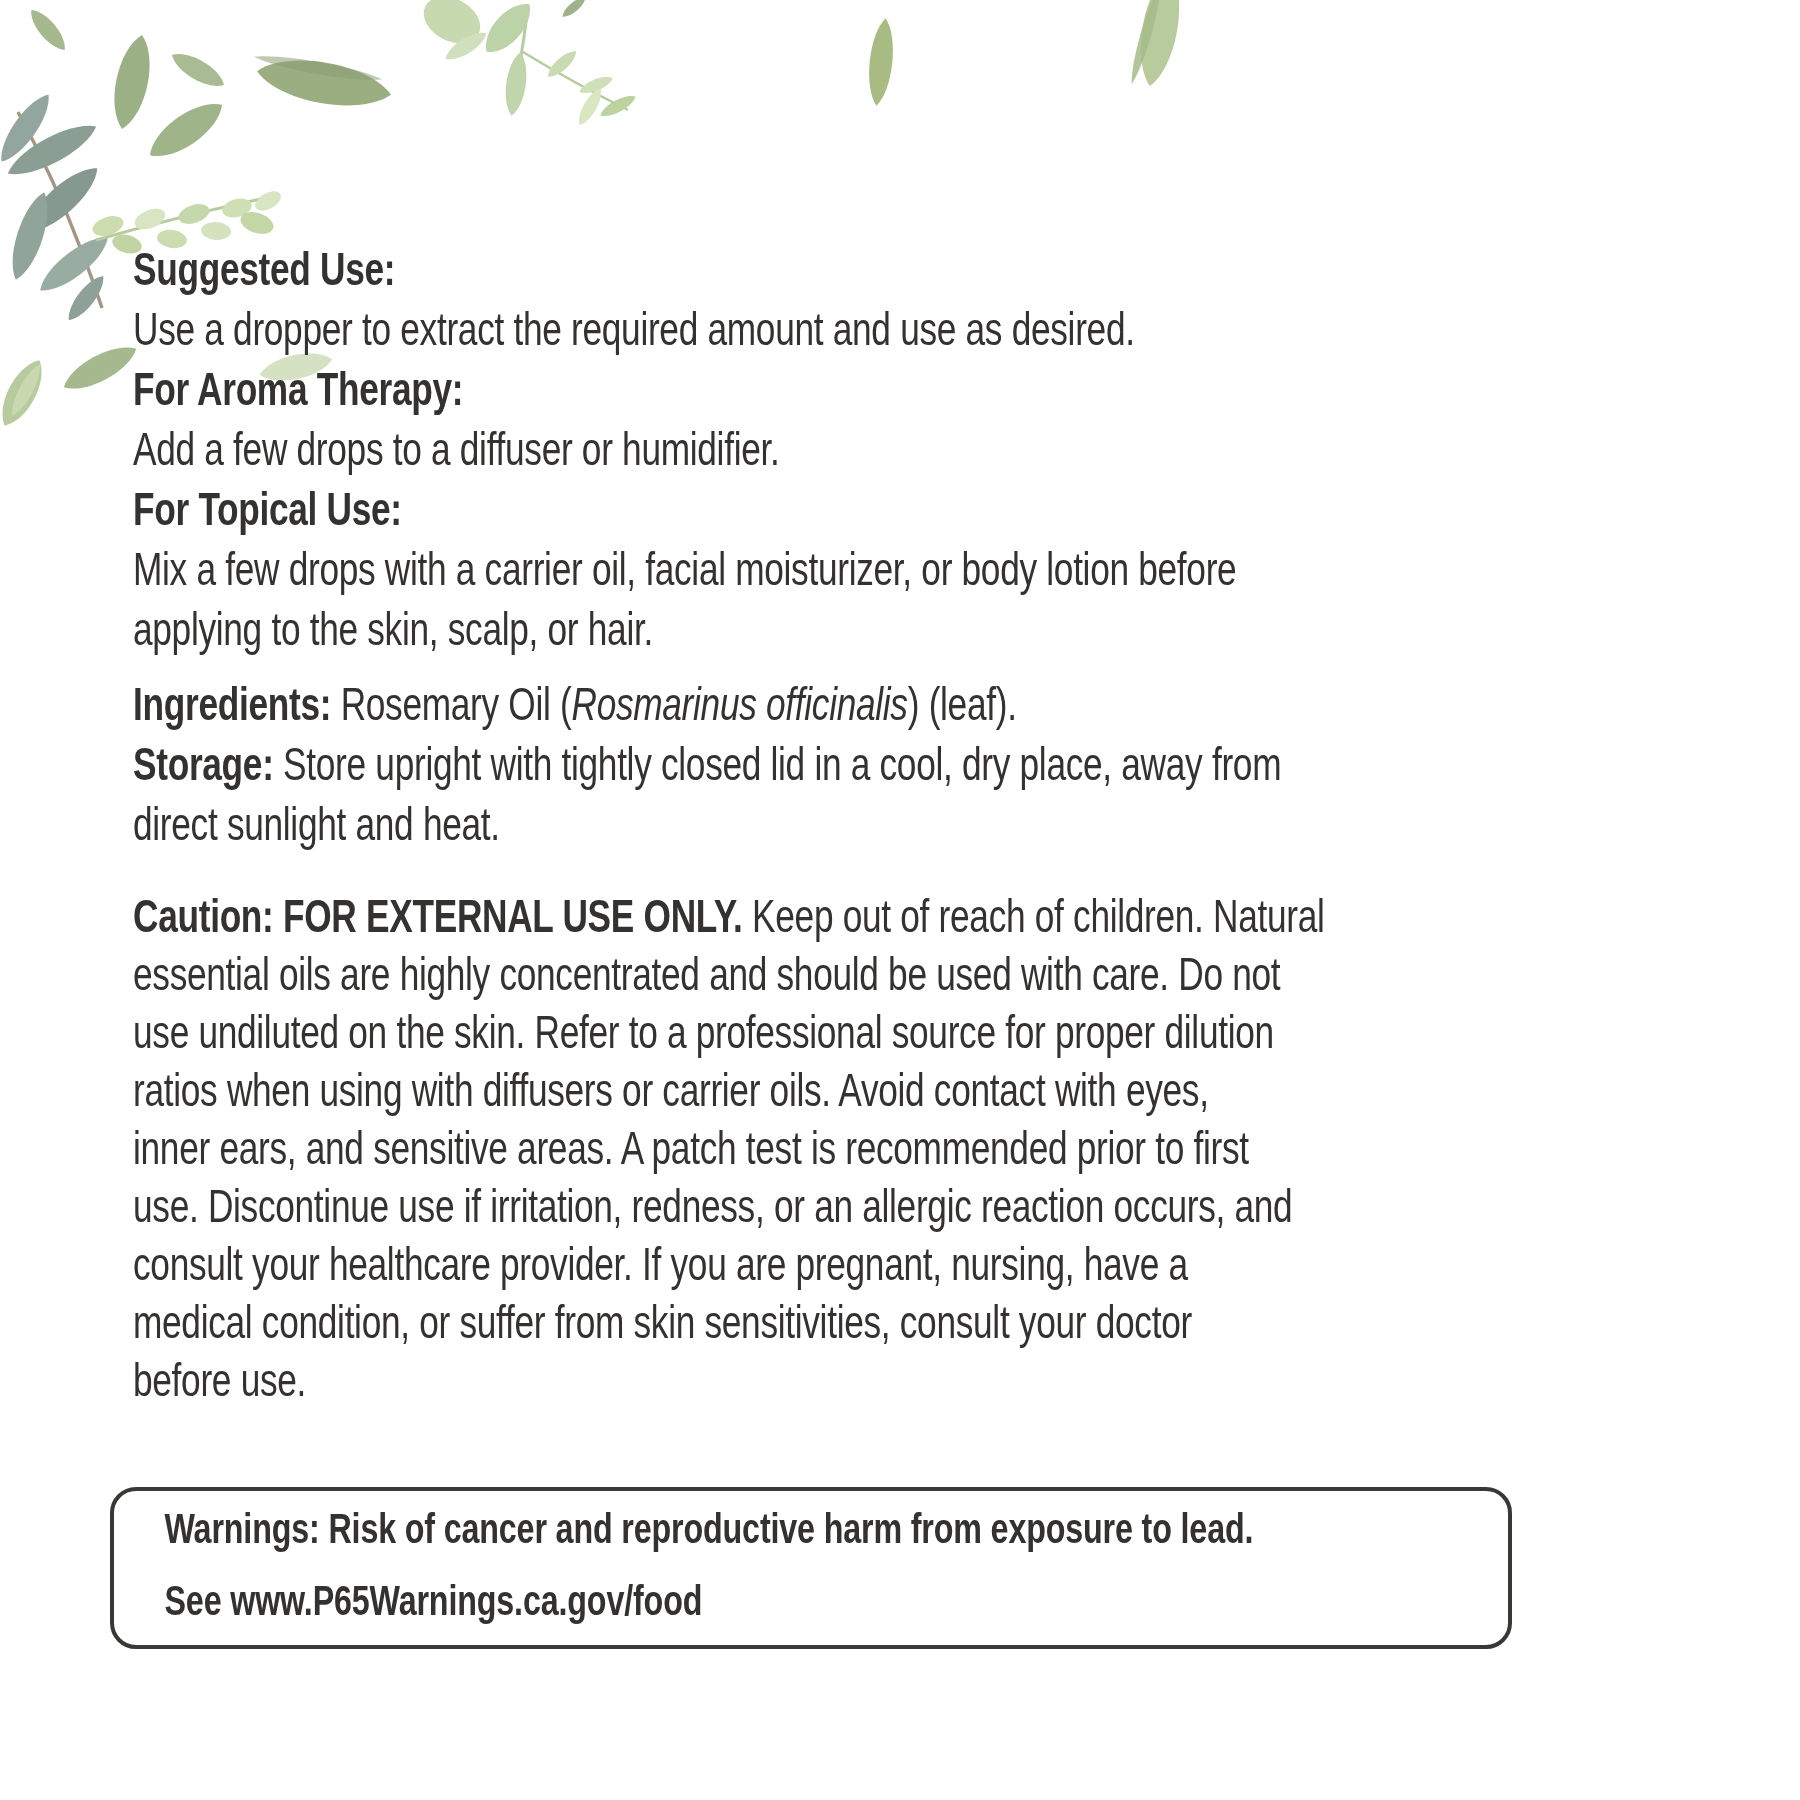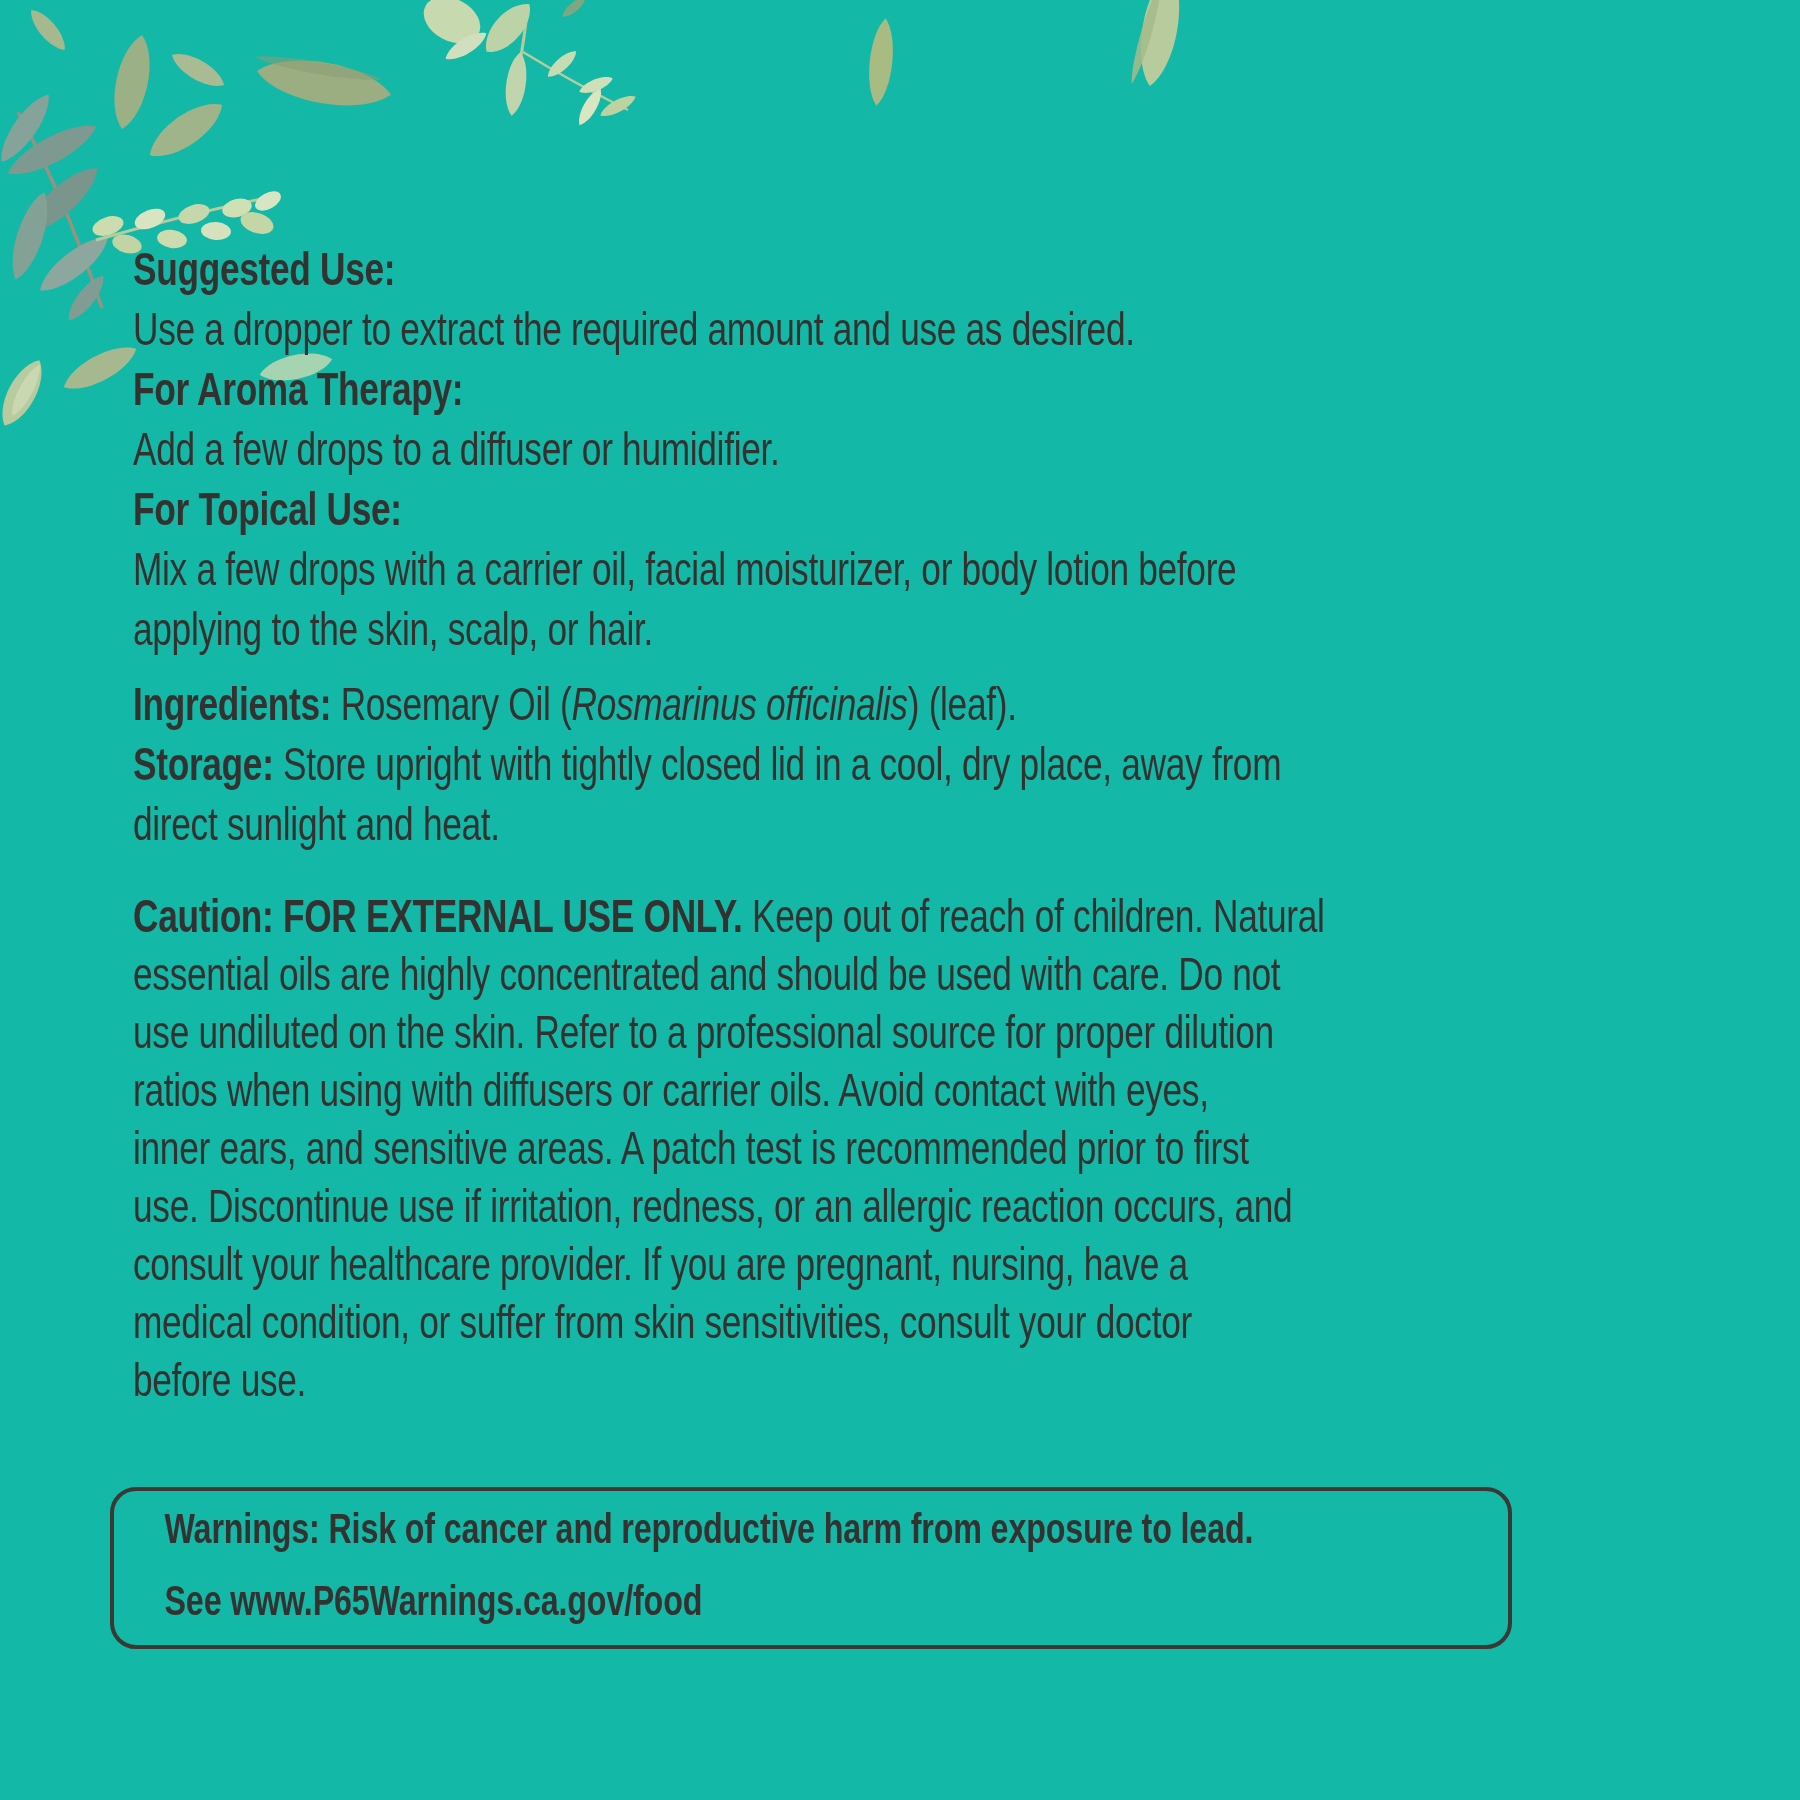--- a/index.html
+++ b/index.html
@@ -1,18 +1,18 @@
 <!DOCTYPE html>
 <html><head>
 <meta charset="utf-8">
 <style>
   html,body{margin:0;padding:0;background:#e8e2da;}
   .canvas{
     position:relative;width:1800px;height:1800px;overflow:hidden;
-    background:#14b8a6;
+    background:#ffffff;
     font-family:"Liberation Sans", sans-serif;
   }
   .decor{position:absolute;left:0;top:0;pointer-events:none;}
   .textwrap{
     position:absolute;left:133px;top:0;width:2200px;height:1800px;
     transform:scaleX(.75);transform-origin:0 0;
     color:#343230;
   }
   .ln{
     position:absolute;left:0;

